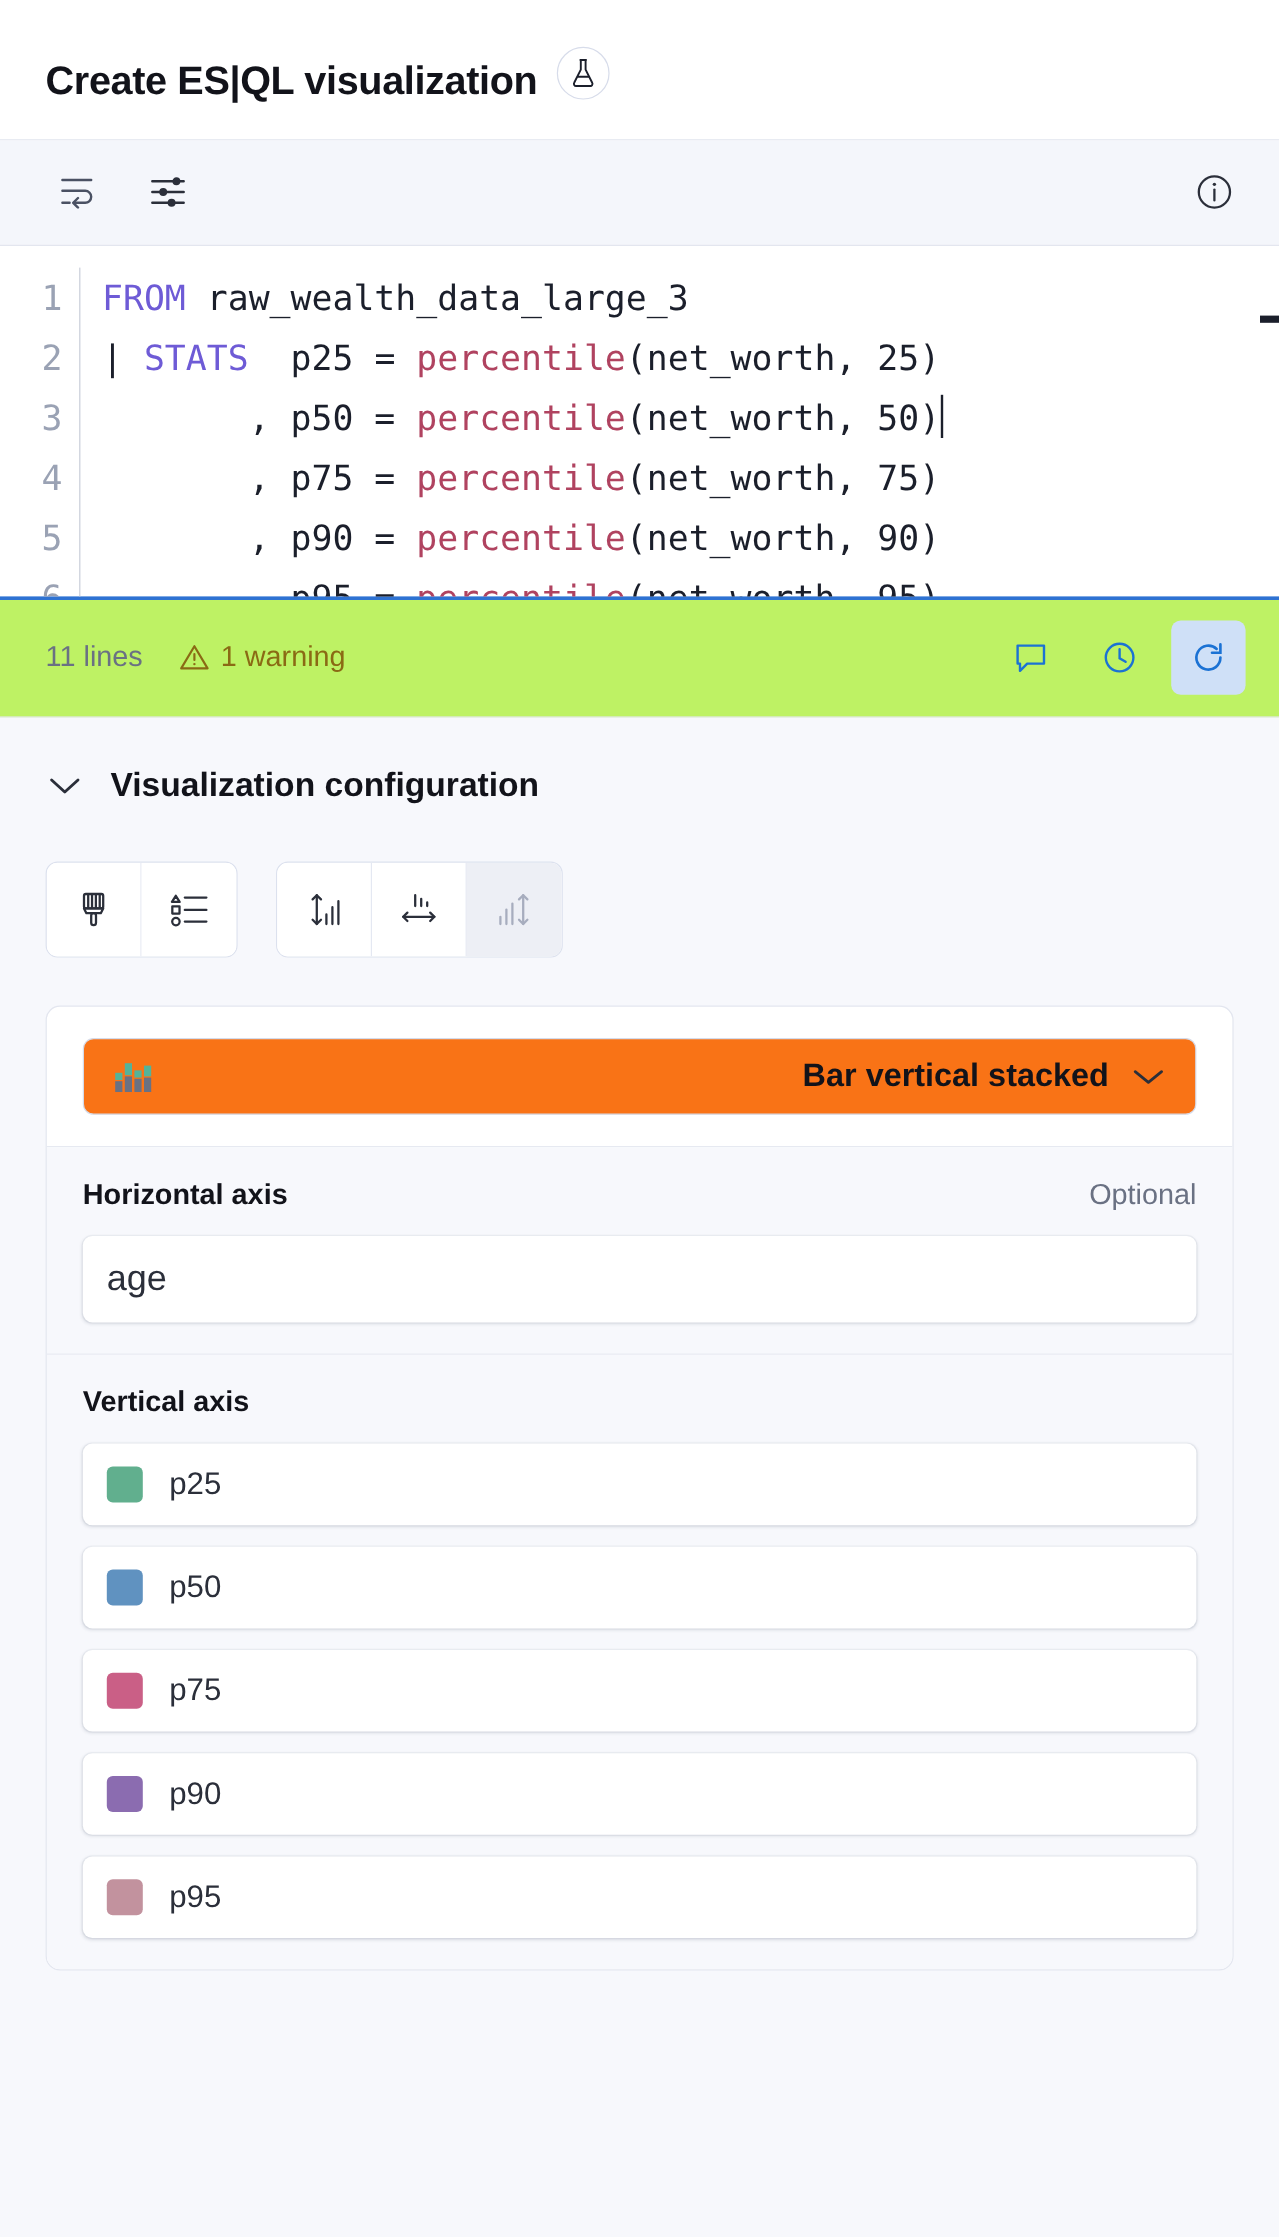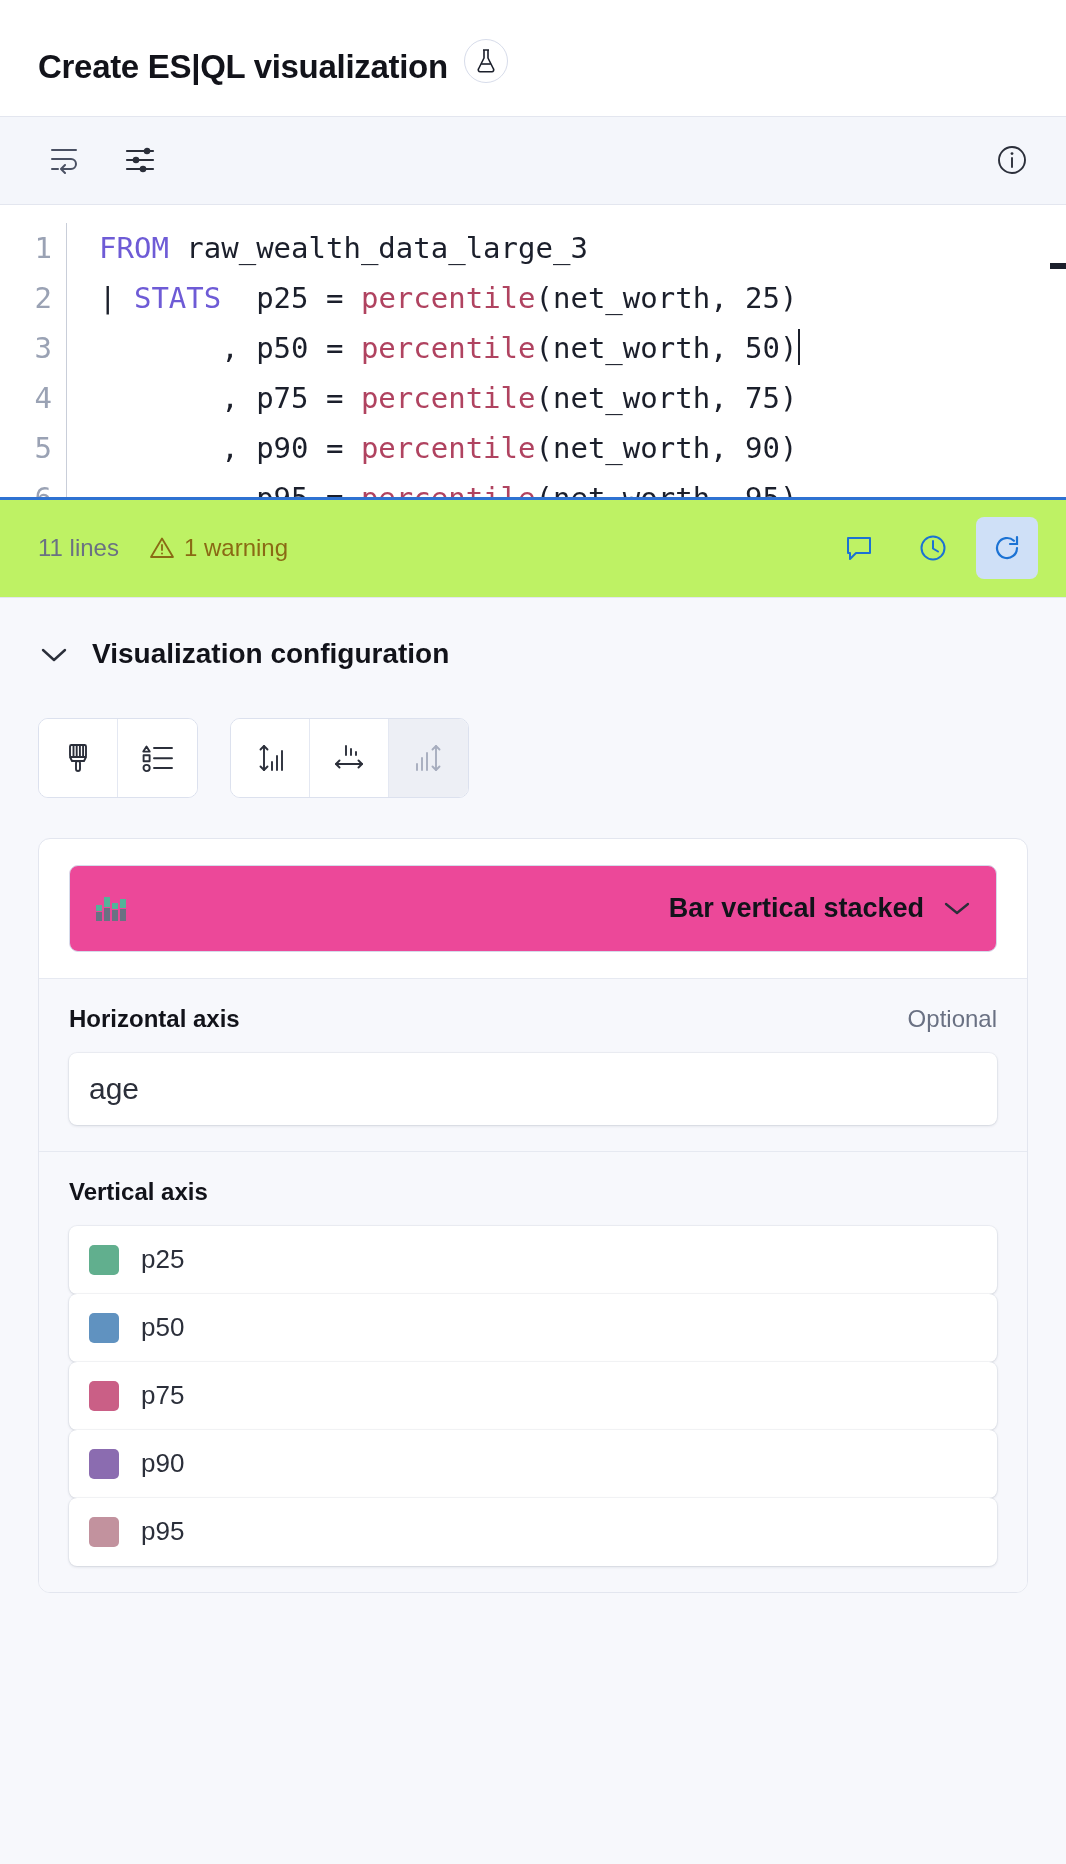--- a/index.html
+++ b/index.html
@@ -51,21 +51,21 @@
     overflow: hidden;
     flex: 0 0 auto;
     border-bottom: 3px solid #2E72D2;
   }
   .code-area { display: flex; font-family: "DejaVu Sans Mono", monospace; font-size: 29px; line-height: 50px; padding-top: 18px; }
   .gutter {
     width: 66px; text-align: right; color: #9AA2B4; user-select: none;
     padding-right: 14px; flex: 0 0 auto;
   }
   .gutter div { height: 50px; }
-  .code-lines { flex: 1 1 auto; position: relative; padding-left: 32px; border-left: 1px solid #C9CED9; }
+  .code-lines { flex: 1 1 auto; position: relative; padding-left: 18px; border-left: 1px solid #C9CED9; }
   .code-lines .ln { height: 50px; white-space: pre; color: #1B1F2B; }
   .k-cmd { color: #6E5BD6; }
   .k-fn { color: #B04360; }
   .caret {
     display: inline-block; width: 2px; height: 36px; background: #1B1F2B;
     vertical-align: -7px; margin-left: 1px;
   }
   .scroll-mark {
     position: absolute; right: 0px; top: 58px; width: 16px; height: 6px; background: #1B1F2B;
   }
@@ -100,39 +100,40 @@
   .grp-btn:last-child { border-right: none; }
   .grp-btn.disabled { background: #EDEFF5; }
 
   .config-card {
     background: #ffffff; border: 1px solid #E3E6EF; border-radius: 12px;
     overflow: hidden;
   }
   .card-row { padding: 26px 30px; border-bottom: 1px solid #E6E9F1; }
   .card-row:last-child { border-bottom: none; }
   .chart-select {
-    border: 1px solid #D5DBEA; border-radius: 9px; height: 87px;
+    border: 1px solid #D5DBEA; border-radius: 9px; height: 64px;
     display: flex; align-items: center; padding: 0 24px; gap: 18px;
-    background: #ec4899;
+    background: #f97316;
   }
   .chart-select-label { font-size: 27px; font-weight: 700; color: #12131A; flex: 1 1 auto; }
 
   .field-head { display: flex; align-items: center; margin-bottom: 20px; }
   .field-label { font-size: 24px; font-weight: 700; color: #12131A; }
   .field-optional { margin-left: auto; font-size: 24px; color: #6A7183; }
   .field-box {
     background: #ffffff; border-radius: 8px; height: 72px;
     display: flex; align-items: center; padding: 0 20px;
     box-shadow: 0 1px 3px rgba(30,40,70,.14), 0 0 0 1px rgba(30,40,70,.04);
     font-size: 30px; color: #2B2F3A;
   }
   .dim-row {
     background: #ffffff; border-radius: 8px; height: 68px;
     display: flex; align-items: center; padding: 0 20px; gap: 22px;
     box-shadow: 0 1px 3px rgba(30,40,70,.14), 0 0 0 1px rgba(30,40,70,.04);
+    margin-bottom: 18px;
     font-size: 26px; color: #2B2F3A;
   }
   .dim-row:last-child { margin-bottom: 0; }
   .swatch { width: 30px; height: 30px; border-radius: 5px; flex: 0 0 auto; }
   .section-bg { background: #F7F8FC; }
   svg { display: block; }
 </style>
 </head>
 <body>
 

